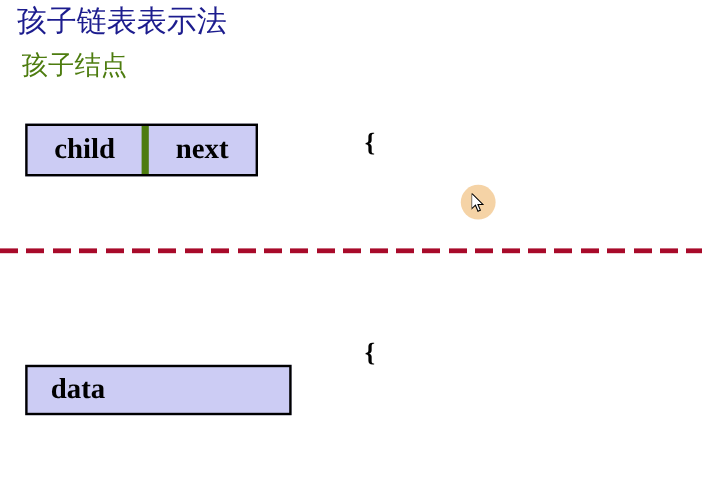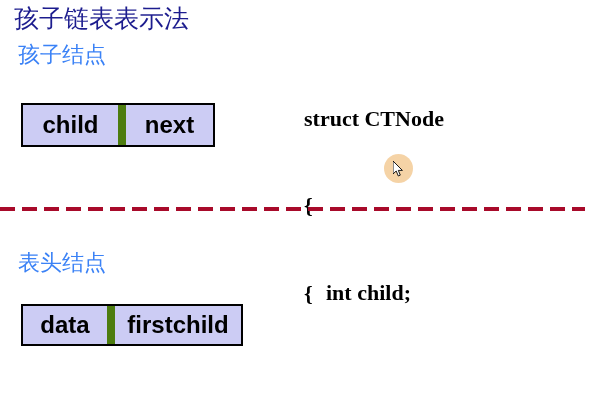--- a/index.html
+++ b/index.html
@@ -29,48 +29,48 @@
     letter-spacing: 0px;
     white-space: nowrap;
   }
   .sub-label {
     position: absolute;
     left: 18px;
     font-family: "Liberation Sans", "DejaVu Sans", sans-serif;
     font-size: 22px;
     line-height: 26px;
     font-weight: 400;
-    color: #3b82f6;
+    color: #4d7c0f;
     white-space: nowrap;
   }
   .sub-label.child-node { top: 42px; }
   .sub-label.head-node  { top: 250px; }
 
   
   .node-box {
     position: absolute;
     display: flex;
     box-sizing: border-box;
     background: #ccccf4;
     border: 2px solid #000000;
   }
   .node-cell {
     box-sizing: border-box;
     display: flex;
     align-items: center;
     justify-content: center;
-    font-family: Liberation Sans, sans-serif;
+    font-family: Liberation Serif, serif;
     font-weight: bold;
     font-size: 24px;
     color: #000000;
     white-space: nowrap;
     padding: 0 8px;
   }
   .node-cell + .node-cell {
-    border-left: 8px solid #4d7c0f;
+    border-left: 6px solid #4d7c0f;
   }
 
   #child-node-box {
     left: 21px;
     top: 103px;
     width: 194px;
     height: 44px;
   }
   #child-node-box .cell-child { width: 95px; }
   #child-node-box .cell-next  { width: 95px; }
@@ -146,33 +146,29 @@
   <div class="slide-title">孩子链表表示法</div>
 
   <div class="sub-label child-node">孩子结点</div>
 
   <div class="node-box" id="child-node-box">
     <div class="node-cell cell-child">child</div>
     <div class="node-cell cell-next">next</div>
   </div>
 
   <div class="code-block" id="code-ctnode">
-    <span class="code-line">struct CTNode</span>
     <span class="code-line">{</span>
-    <span class="code-line code-indent">int child;</span>
     
   </div>
 
   <div id="divider"></div>
 
-  <div class="sub-label head-node">表头结点</div>
 
   <div class="node-box" id="head-node-box">
     <div class="node-cell cell-data">data</div>
-    <div class="node-cell cell-firstchild">firstchild</div>
   </div>
 
   <div class="code-block" id="code-cbnode">
     <span class="code-line">{</span>
     
     
     
   </div>
 
   <div id="cursor-layer">

